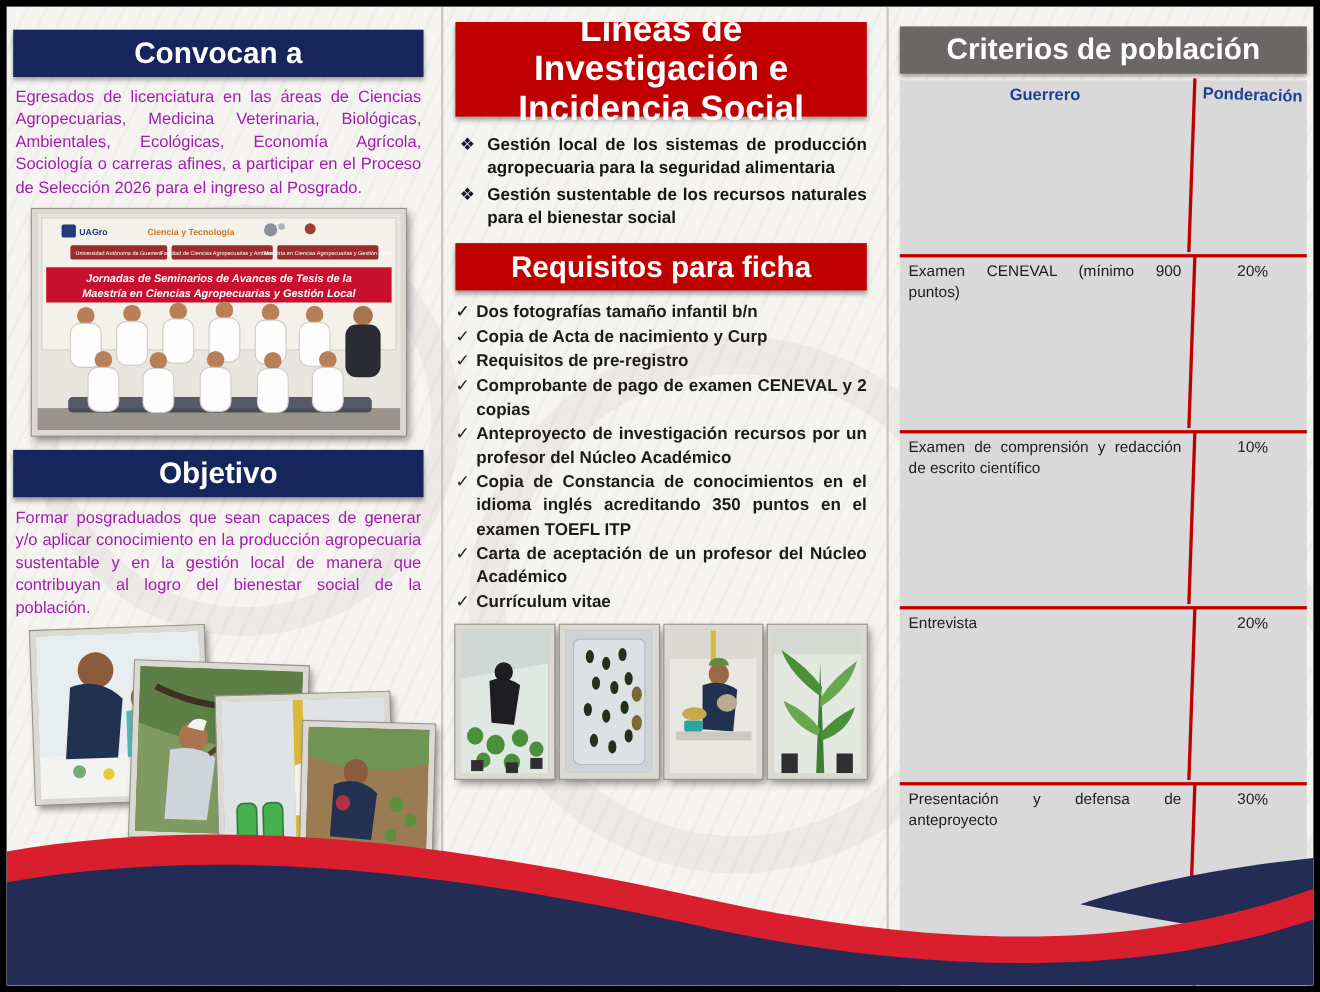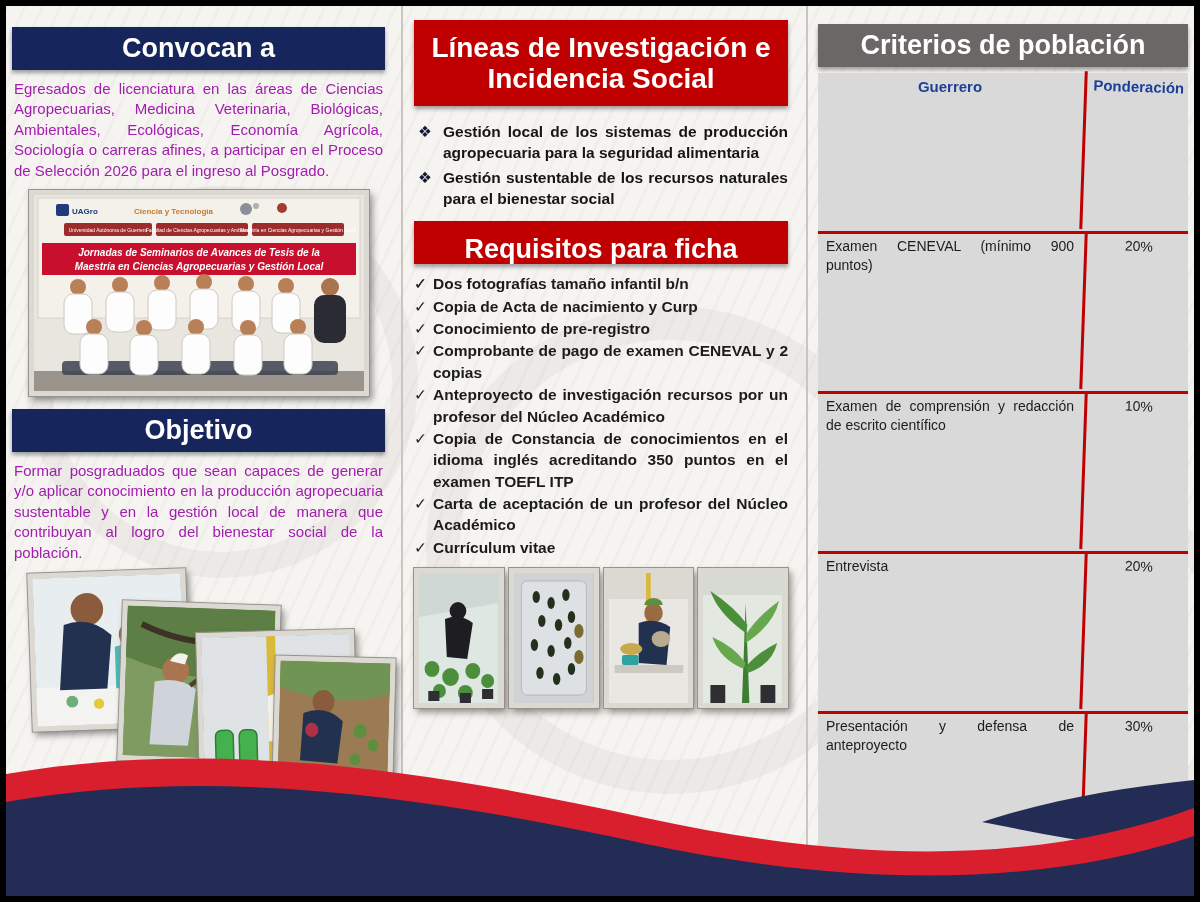--- a/index.html
+++ b/index.html
@@ -18,21 +18,21 @@
   .panel.left{left:6px;width:373px;}
   .panel.mid{left:408px;width:374px;}
   .panel.right{left:812px;width:370px;}
 
   .hbox{display:flex;align-items:center;justify-content:center;color:#fff;font-weight:700;
         text-align:center;box-shadow:0 3px 4px rgba(0,0,0,.35);line-height:1.12;}
   .navy{background:#16265c;}
   .redbx{background:#c00000;}
   .graybx{background:#6b6767;}
   .h44{height:43px;font-size:27px;}
-  .h86{height:86px;font-size:28px;padding:0 14px;}
+  .h86{height:86px;font-size:32px;padding:0 14px;}
 
   .body-text{margin:9px 2px 0 2px;font-size:15px;line-height:1.36;font-weight:400;color:#a21caf;
              text-align:justify;}
 
   .frame{border:5px solid #dcd9d3;outline:1px solid #96928c;
          box-shadow:3px 4px 7px rgba(0,0,0,.45), inset 0 0 0 1px #a8a49e;background:#e8e4de;}
 
   .groupphoto{width:330px;height:196px;margin:9px auto 0 auto;}
 
   .collage{position:relative;height:206px;margin-top:6px;}
@@ -202,28 +202,28 @@
       <li>
         <span class="mk">❖</span>
         <span>Gestión local de los sistemas de producción agropecuaria para la seguridad alimentaria</span>
       </li>
       <li>
         <span class="mk">❖</span>
         <span>Gestión sustentable de los recursos naturales para el bienestar social</span>
       </li>
     </ul>
 
-    <div class="hbox redbx h44" style="margin-top:12px;align-items:flex-end;">
+    <div class="hbox redbx h44" style="margin-top:12px;">
       <span>Requisitos para ficha</span>
     </div>
     <ul class="check-list">
       <li><span class="mk">✓</span></li>
       <li><span class="mk">✓</span><span>Dos fotografías tamaño infantil b/n</span></li>
       <li><span class="mk">✓</span><span>Copia de Acta de nacimiento y Curp</span></li>
-      <li><span class="mk">✓</span><span>Conocimiento de pre-registro</span></li>
+      <li><span class="mk">✓</span><span>Requisitos de pre-registro</span></li>
       <li><span class="mk">✓</span><span>Comprobante de pago de examen CENEVAL y 2 copias</span></li>
       <li><span class="mk">✓</span><span>Anteproyecto de investigación recursos por un profesor del Núcleo Académico</span></li>
       <li><span class="mk">✓</span><span>Copia de Constancia de conocimientos en el idioma inglés acreditando 350 puntos en el examen TOEFL ITP</span></li>
       <li><span class="mk">✓</span><span>Carta de aceptación de un profesor del Núcleo Académico</span></li>
       <li><span class="mk">✓</span><span>Currículum vitae</span></li>
     </ul>
 
     <div class="strip mid-strip">
       <div class="ph frame">
         <svg viewBox="0 0 86 130" preserveAspectRatio="none">

